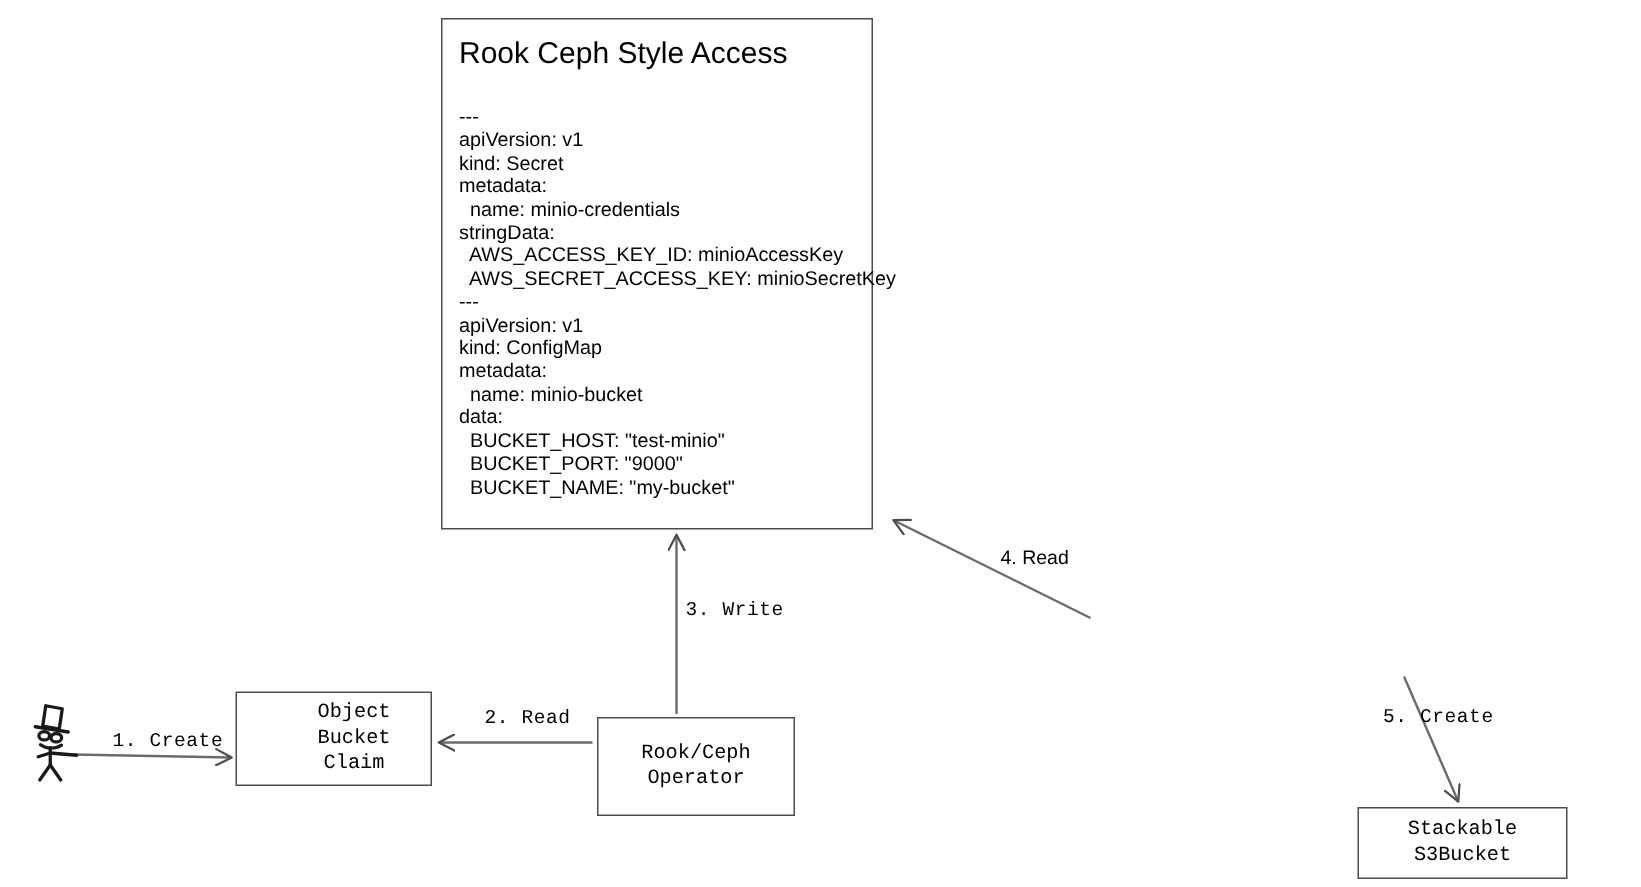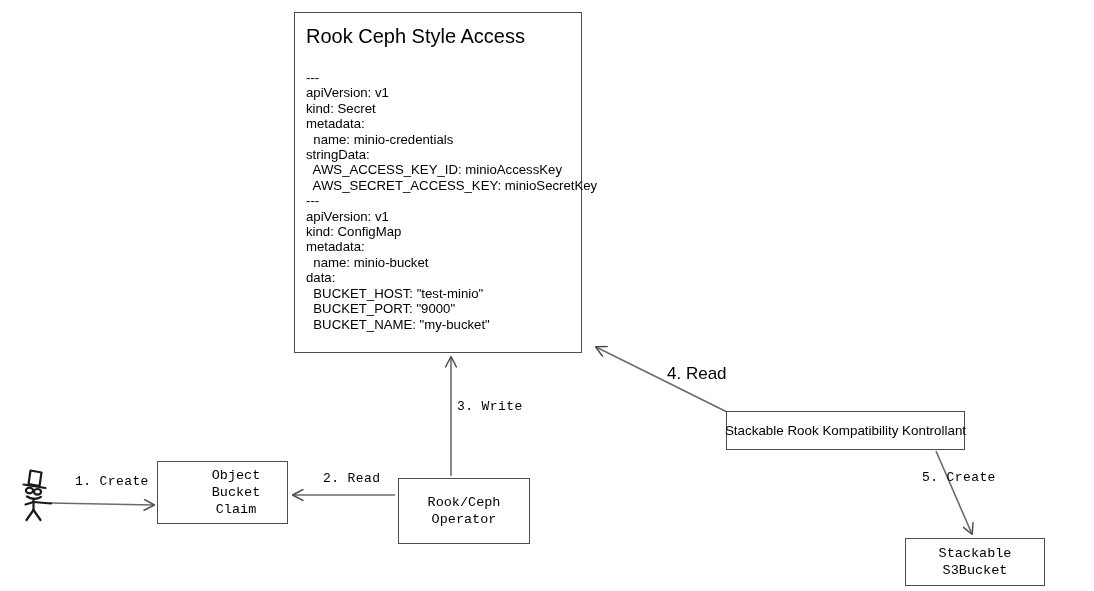--- a/index.html
+++ b/index.html
@@ -111,24 +111,24 @@
   .edge-label {
     position: absolute;
     font-family: "Liberation Mono", monospace;
     font-size: 13px;
     letter-spacing: 0.4px;
     color: #000000;
     white-space: nowrap;
   }
   .edge-label.sans {
     font-family: "Liberation Sans", sans-serif;
-    font-size: 17px;
+    font-size: 13px;
     letter-spacing: 0;
   }
-  #label-1 { left: 59px;  top: 474px; }
+  #label-1 { left: 59px;  top: 486px; }
   #label-2 { left: 307px; top: 471px; }
   #label-3 { left: 441px; top: 399px; }
   #label-4 { left: 651px; top: 364px; }
   #label-5 { left: 906px; top: 470px; }
   
   #actor {
     position: absolute;
     left: 2px;
     top: 468px;
     width: 36px;
@@ -205,23 +205,20 @@
 
   <div class="node mono-node" id="node-obc">
     <span style="white-space:pre-line">Object Bucket
 Claim</span>
   </div>
 
   <div class="node mono-node" id="node-operator">
     <span>Rook/Ceph Operator</span>
   </div>
 
-  <div class="node" id="node-srkk">
-    <span>Stackable Rook Kompatibility Kontrollant</span>
-  </div>
 
   <div class="node mono-node" id="node-s3bucket">
     <span>Stackable S3Bucket</span>
   </div>
 
   <div class="edge-label" id="label-1">1. Create</div>
   <div class="edge-label" id="label-2">2. Read</div>
   <div class="edge-label" id="label-3">3. Write</div>
   <div class="edge-label sans" id="label-4">4. Read</div>
   <div class="edge-label" id="label-5">5. Create</div>

